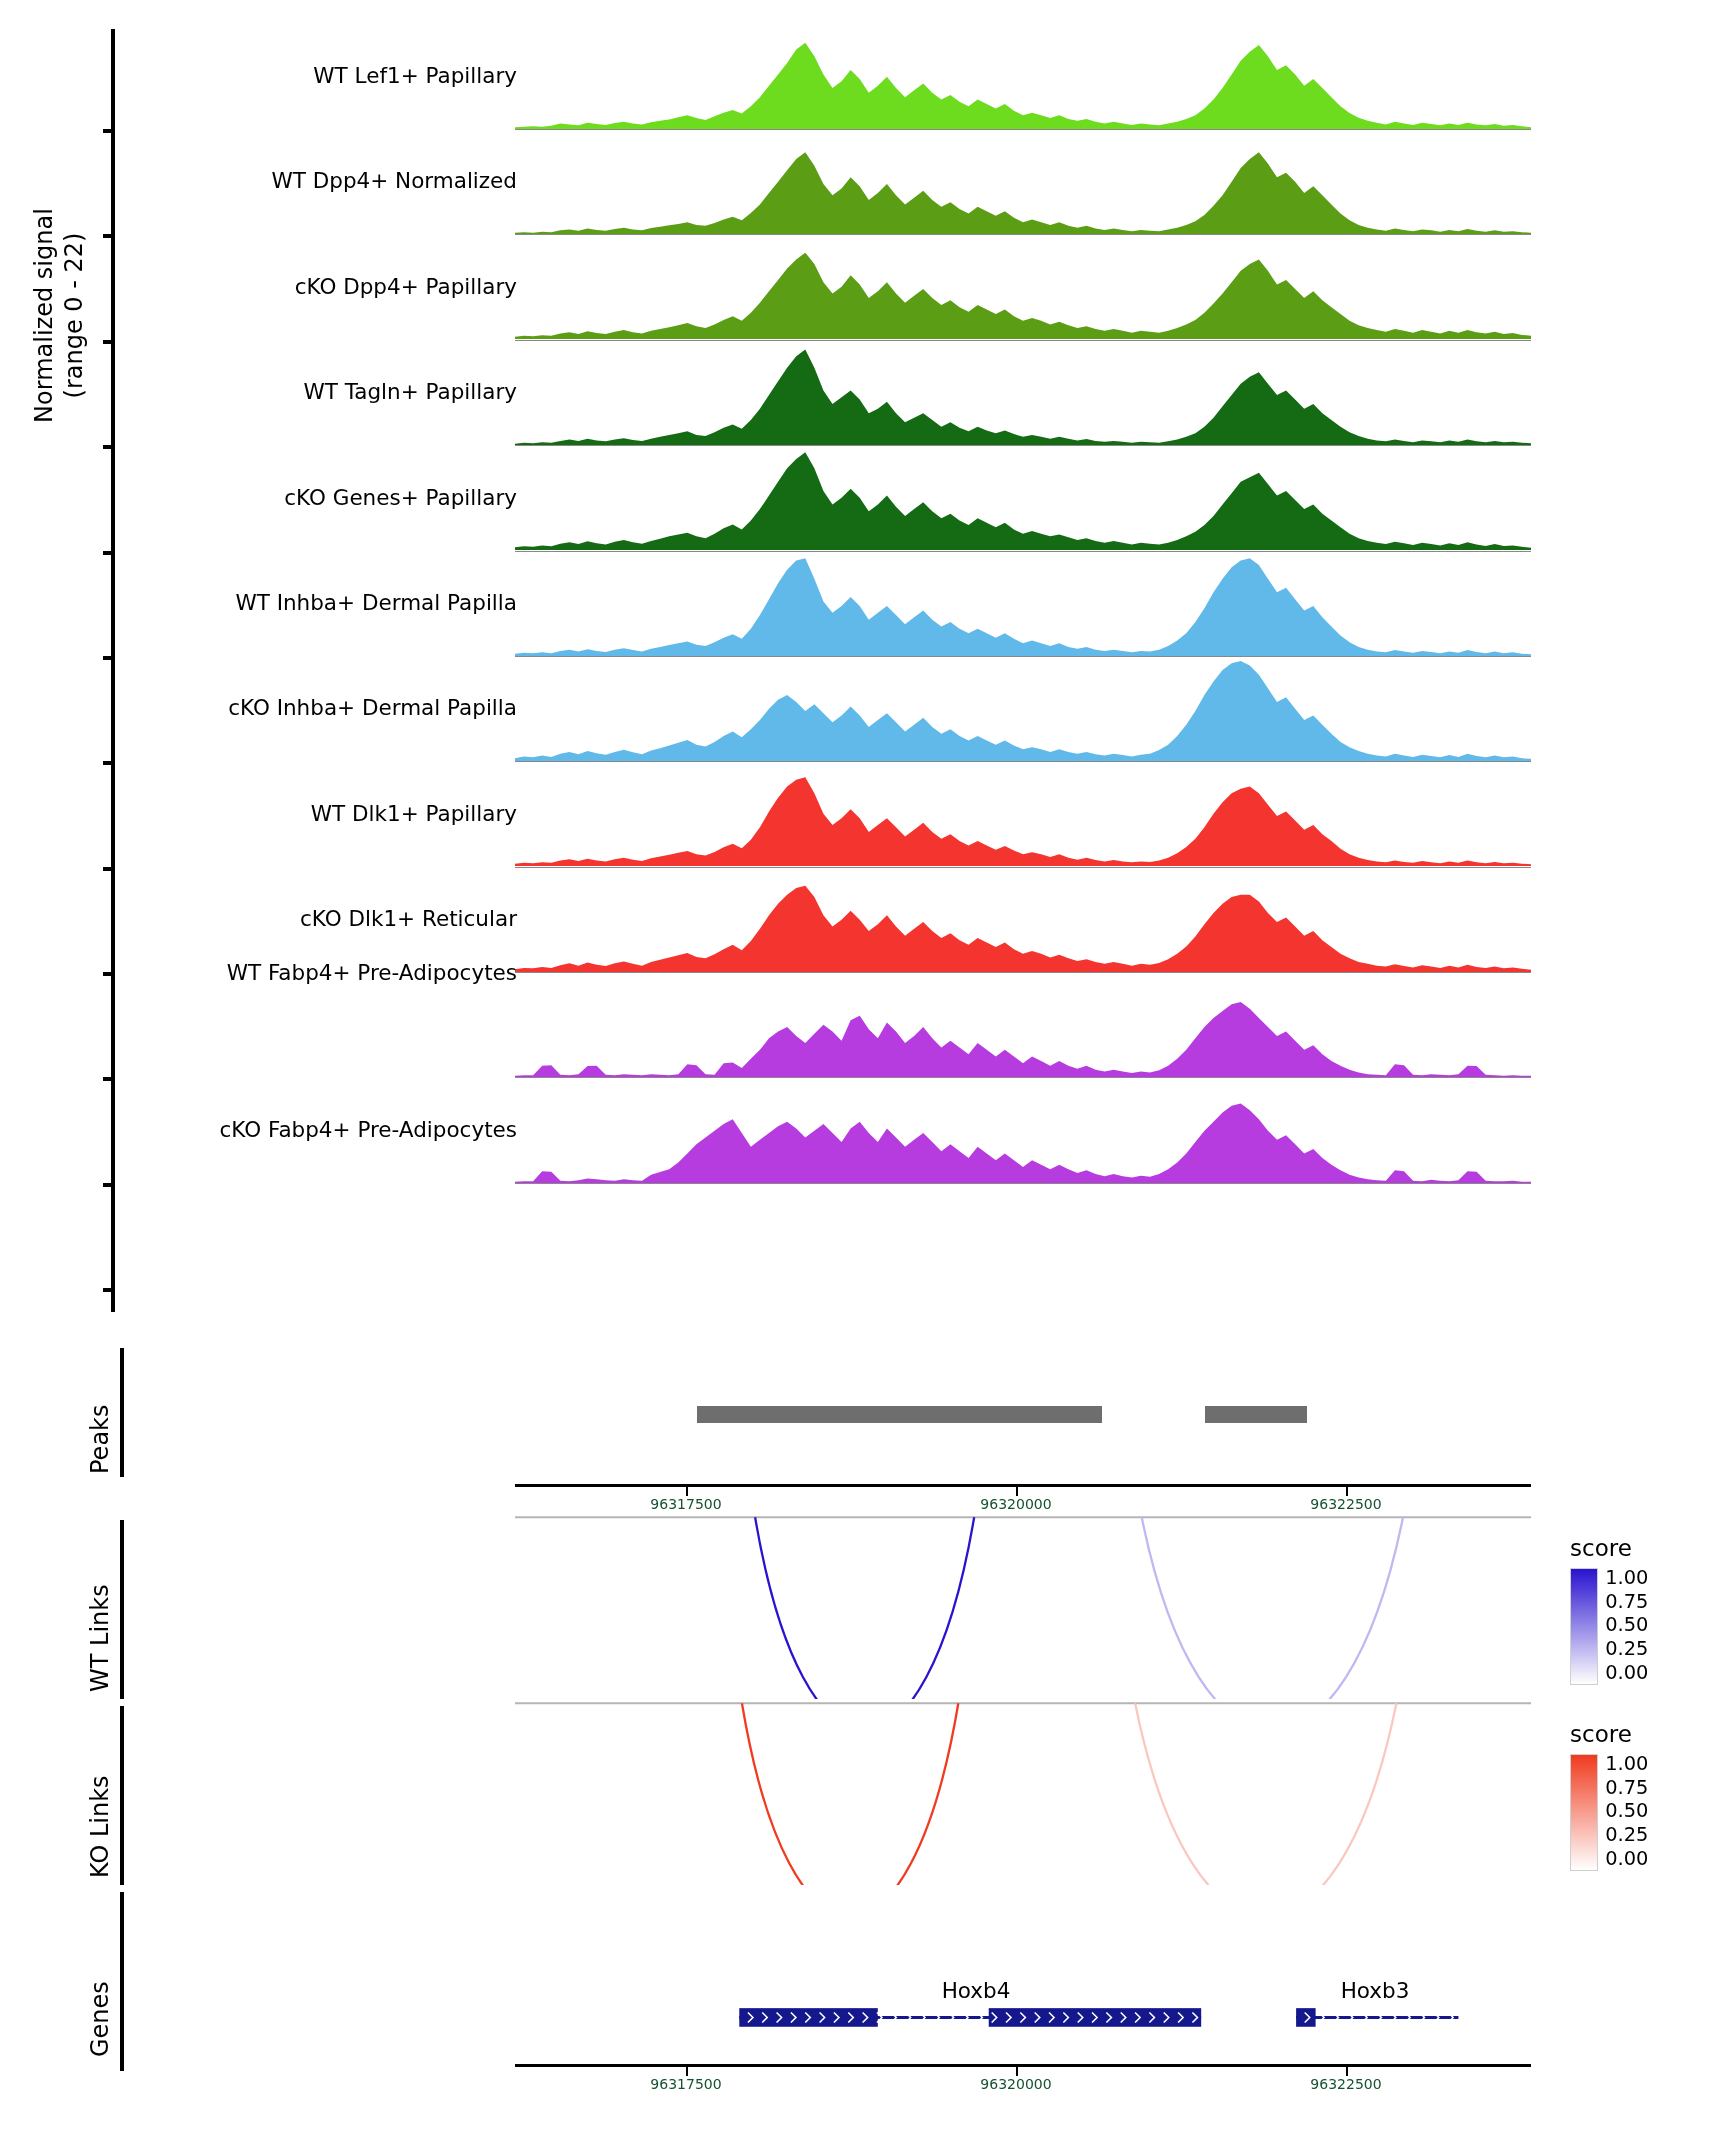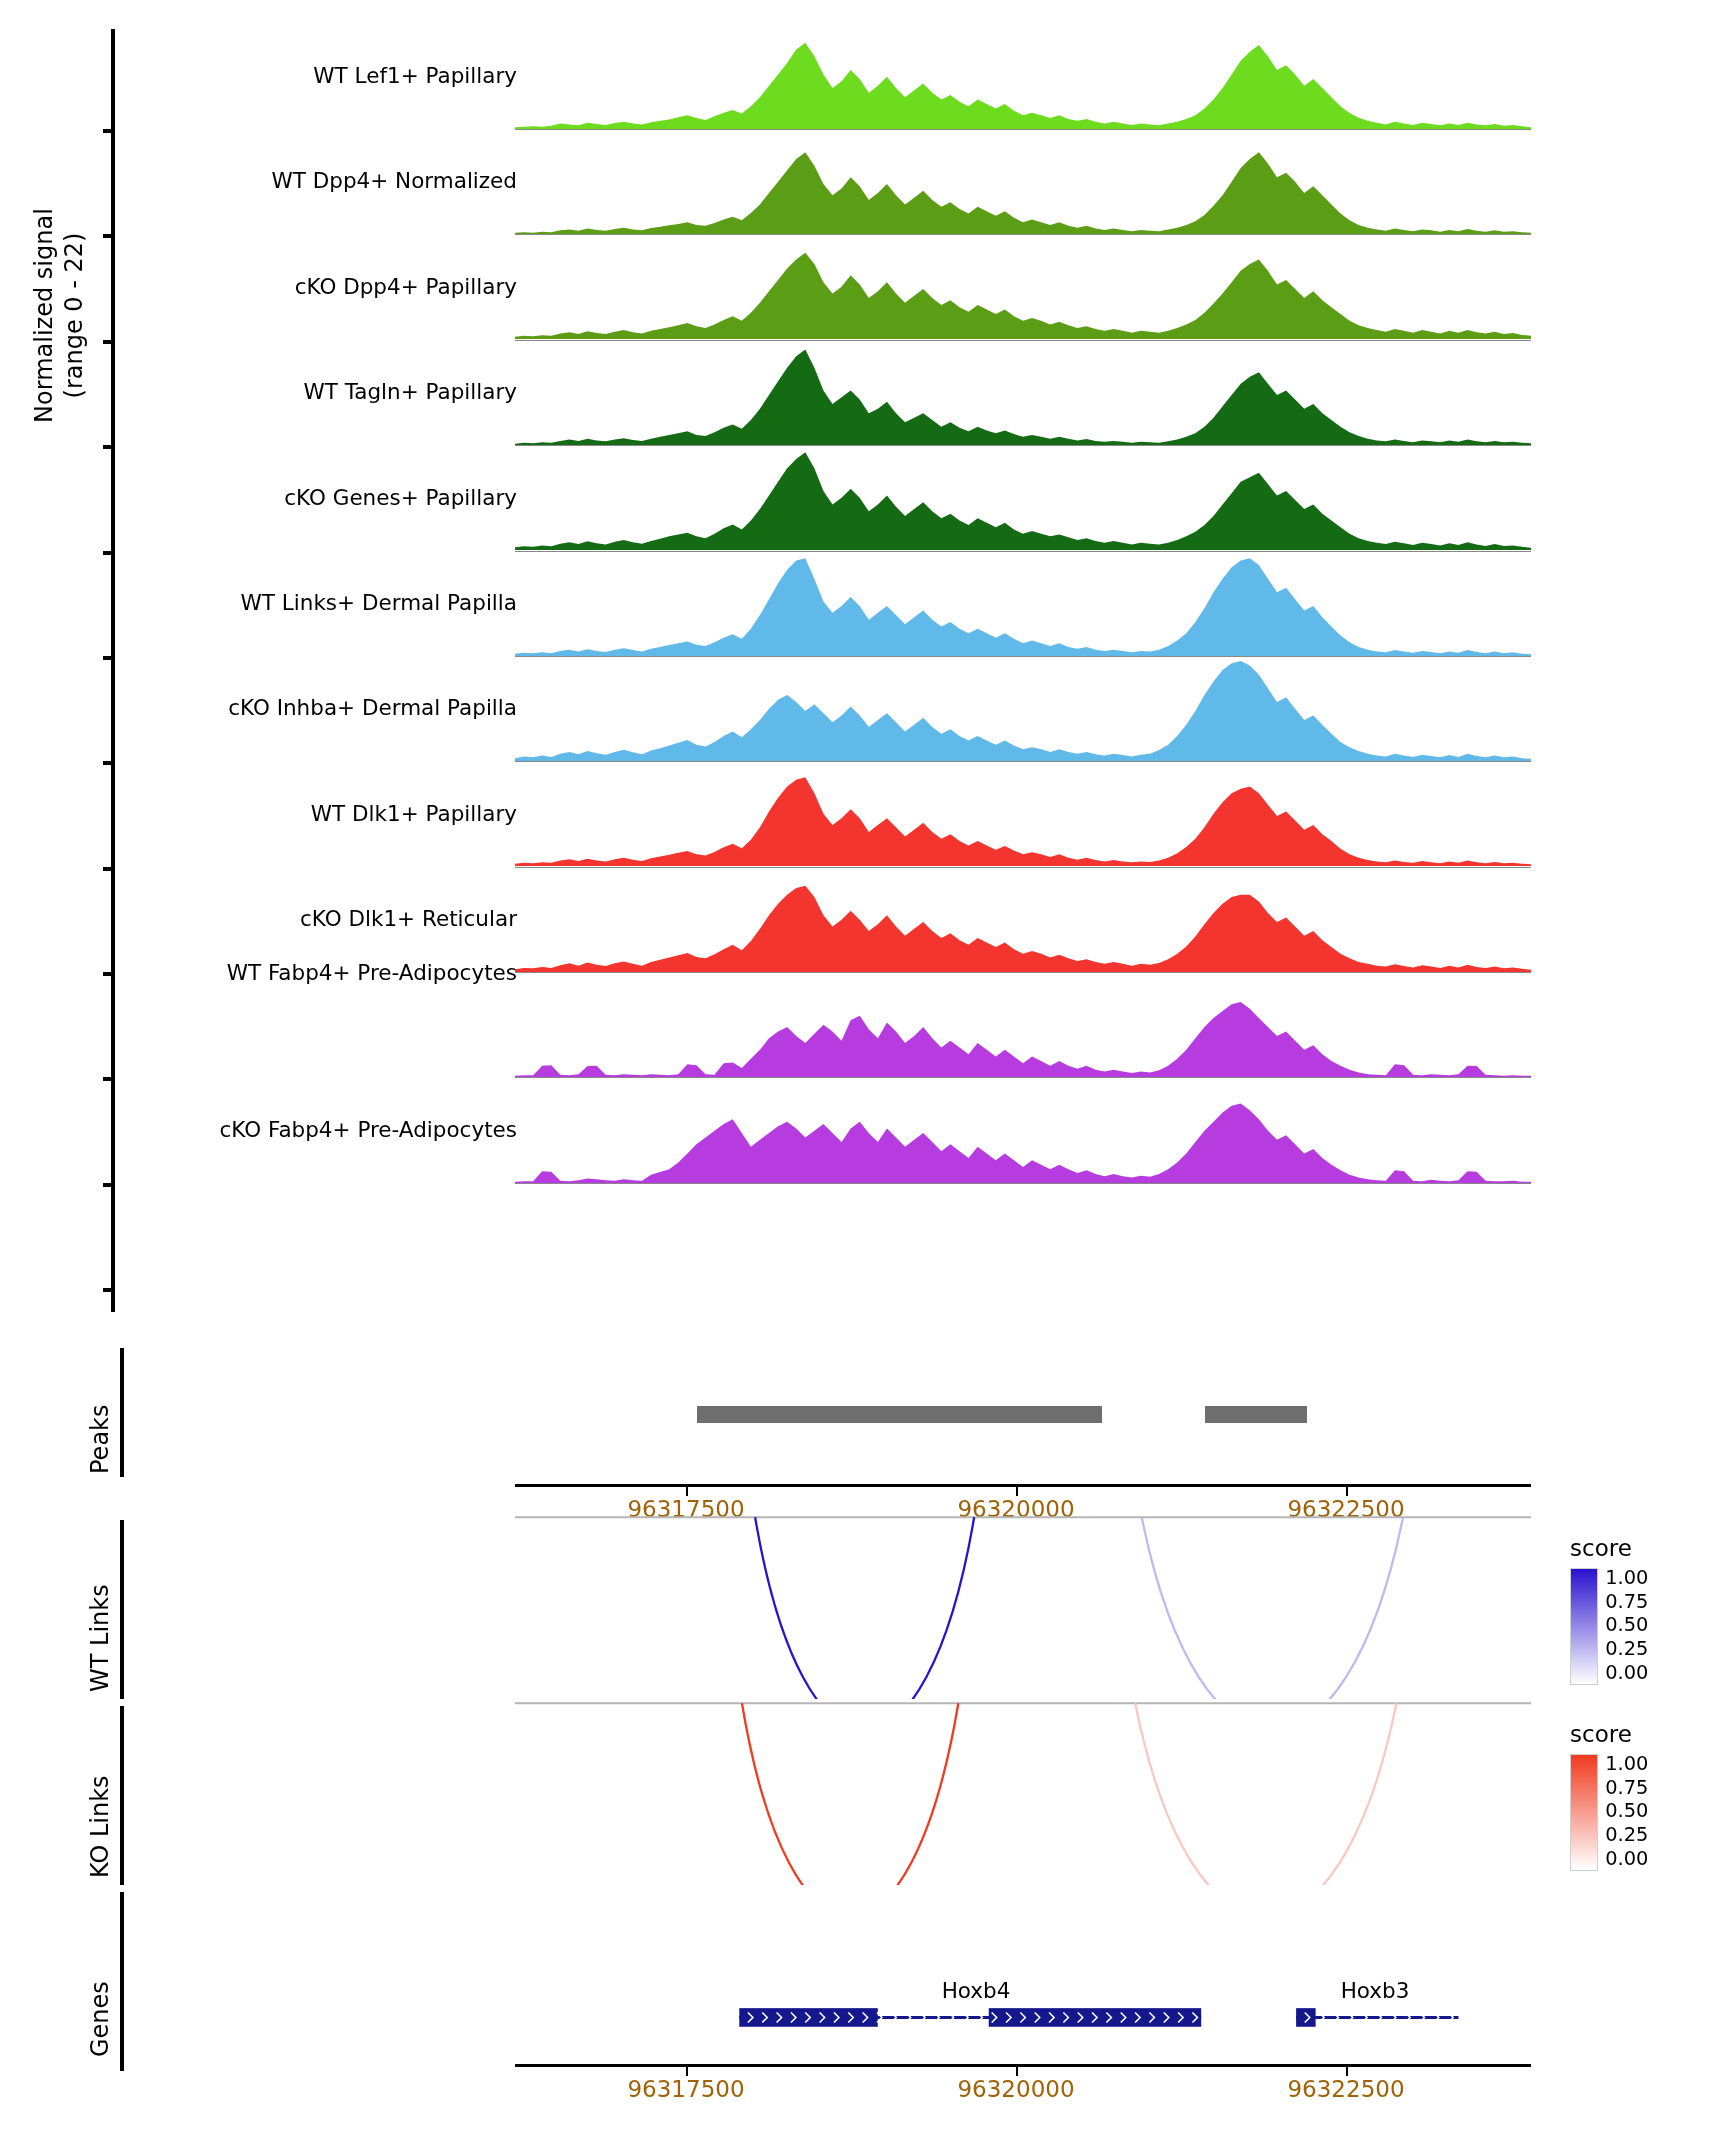--- a/index.html
+++ b/index.html
@@ -80,23 +80,23 @@
     transform-origin: left top;
     white-space: nowrap;
   }
   .peaks-spine { position: absolute; left: 120px; top: 7.2px; width: 3.6px; height: 129px; background: #000; }
   .peak-bar { position: absolute; height: 17px; background: #6e6e6e; }
 
   .axis-line { position: absolute; height: 2.9px; background: #000; }
   .axis-tick { position: absolute; width: 2.2px; height: 8.6px; background: #000; }
   .axis-tick-label {
     position: absolute;
-    font-size: 23px;
+    font-size: 14px;
     text-align: center;
-    color: #a16207;
+    color: #14532d;
     transform: translateX(-50%);
     white-space: nowrap;
   }
 
   
   .links-block { position: absolute; left: 0; width: 1721px; }
   .links-spine { position: absolute; left: 120px; width: 3.6px; background: #000; }
   .links-plot { position: absolute; left: 515px; width: 1016px; }
   .links-plot svg { display: block; width: 100%; height: 100%; }
 
@@ -178,21 +178,21 @@
         </svg>
       </div>
       <div class="track-baseline" style="top: 445px;"></div>
       <div class="track-label" style="top: 485px;">cKO Genes+ Papillary</div>
       <div class="track-plot" style="top: 450px; height: 100px;">
         <svg viewBox="0 0 1417 140" preserveAspectRatio="none">
           <path d="M 0,140 L 0.00,140 L 0.00,136.18 L 12.65,134.91 L 12.65,134.91 L 25.30,135.55 L 25.30,135.55 L 37.96,133.64 L 37.96,133.64 L 50.61,134.91 L 50.61,134.91 L 63.26,131.09 L 63.26,131.09 L 75.91,129.18 L 75.91,129.18 L 88.56,131.73 L 88.56,131.73 L 101.21,127.91 L 101.21,127.91 L 113.87,130.45 L 113.87,130.45 L 126.52,132.36 L 126.52,132.36 L 139.17,128.55 L 139.17,128.55 L 151.82,126.00 L 151.82,126.00 L 164.47,129.18 L 164.47,129.18 L 177.13,131.09 L 177.13,131.09 L 189.78,127.27 L 189.78,127.27 L 202.43,124.09 L 202.43,124.09 L 215.08,120.91 L 215.08,120.91 L 227.73,118.36 L 227.73,118.36 L 240.38,115.82 L 240.38,115.82 L 253.04,120.91 L 253.04,120.91 L 265.69,123.45 L 265.69,123.45 L 278.34,117.09 L 278.34,117.09 L 290.99,109.45 L 290.99,109.45 L 303.64,104.36 L 303.64,104.36 L 316.29,111.36 L 316.29,111.36 L 328.95,98.64 L 328.95,98.64 L 341.60,82.73 L 341.60,82.73 L 354.25,63.64 L 354.25,63.64 L 366.90,44.55 L 366.90,44.55 L 379.55,25.45 L 379.55,25.45 L 392.21,12.73 L 392.21,12.73 L 404.86,3.18 L 404.86,3.18 L 417.51,25.45 L 417.51,25.45 L 430.16,57.27 L 430.16,57.27 L 442.81,76.36 L 442.81,76.36 L 455.46,66.82 L 455.46,66.82 L 468.12,54.09 L 468.12,54.09 L 480.77,66.82 L 480.77,66.82 L 493.42,85.91 L 493.42,85.91 L 506.07,76.36 L 506.07,76.36 L 518.72,63.64 L 518.72,63.64 L 531.38,79.55 L 531.38,79.55 L 544.03,92.27 L 544.03,92.27 L 556.68,82.73 L 556.68,82.73 L 569.33,73.18 L 569.33,73.18 L 581.98,85.91 L 581.98,85.91 L 594.63,95.45 L 594.63,95.45 L 607.29,89.09 L 607.29,89.09 L 619.94,98.64 L 619.94,98.64 L 632.59,105.00 L 632.59,105.00 L 645.24,95.45 L 645.24,95.45 L 657.89,101.82 L 657.89,101.82 L 670.54,108.18 L 670.54,108.18 L 683.20,101.82 L 683.20,101.82 L 695.85,111.36 L 695.85,111.36 L 708.50,117.09 L 708.50,117.09 L 721.15,113.27 L 721.15,113.27 L 733.80,117.09 L 733.80,117.09 L 746.46,120.91 L 746.46,120.91 L 759.11,118.36 L 759.11,118.36 L 771.76,122.18 L 771.76,122.18 L 784.41,126.00 L 784.41,126.00 L 797.06,123.45 L 797.06,123.45 L 809.71,127.27 L 809.71,127.27 L 822.37,129.82 L 822.37,129.82 L 835.02,127.27 L 835.02,127.27 L 847.67,129.82 L 847.67,129.82 L 860.32,132.36 L 860.32,132.36 L 872.97,129.82 L 872.97,129.82 L 885.63,131.09 L 885.63,131.09 L 898.28,132.36 L 898.28,132.36 L 910.93,129.82 L 910.93,129.82 L 923.58,126.00 L 923.58,126.00 L 936.23,120.91 L 936.23,120.91 L 948.88,114.55 L 948.88,114.55 L 961.54,105.00 L 961.54,105.00 L 974.19,92.27 L 974.19,92.27 L 986.84,76.36 L 986.84,76.36 L 999.49,60.45 L 999.49,60.45 L 1012.14,44.55 L 1012.14,44.55 L 1024.79,38.18 L 1024.79,38.18 L 1037.45,31.82 L 1037.45,31.82 L 1050.10,47.73 L 1050.10,47.73 L 1062.75,63.64 L 1062.75,63.64 L 1075.40,57.27 L 1075.40,57.27 L 1088.05,70.00 L 1088.05,70.00 L 1100.71,82.73 L 1100.71,82.73 L 1113.36,76.36 L 1113.36,76.36 L 1126.01,89.09 L 1126.01,89.09 L 1138.66,98.64 L 1138.66,98.64 L 1151.31,108.18 L 1151.31,108.18 L 1163.96,117.09 L 1163.96,117.09 L 1176.62,123.45 L 1176.62,123.45 L 1189.27,127.27 L 1189.27,127.27 L 1201.92,129.82 L 1201.92,129.82 L 1214.57,131.73 L 1214.57,131.73 L 1227.22,128.55 L 1227.22,128.55 L 1239.88,130.45 L 1239.88,130.45 L 1252.53,133.00 L 1252.53,133.00 L 1265.18,129.82 L 1265.18,129.82 L 1277.83,131.73 L 1277.83,131.73 L 1290.48,133.64 L 1290.48,133.64 L 1303.13,130.45 L 1303.13,130.45 L 1315.79,133.00 L 1315.79,133.00 L 1328.44,129.18 L 1328.44,129.18 L 1341.09,132.36 L 1341.09,132.36 L 1353.74,134.27 L 1353.74,134.27 L 1366.39,131.73 L 1366.39,131.73 L 1379.04,134.27 L 1379.04,134.27 L 1391.70,133.64 L 1391.70,133.64 L 1404.35,135.55 L 1404.35,135.55 L 1417.00,136.82 L 1417.00,136.82 L 1417,140 Z" fill="#146b14"></path>
         </svg>
       </div>
       <div class="track-baseline" style="top: 551px;"></div>
-      <div class="track-label" style="top: 590px;">WT Links+ Dermal Papilla</div>
+      <div class="track-label" style="top: 590px;">WT Inhba+ Dermal Papilla</div>
       <div class="track-plot" style="top: 556px; height: 100px;">
         <svg viewBox="0 0 1417 140" preserveAspectRatio="none">
           <path d="M 0,140 L 0.00,140 L 0.00,136.82 L 12.65,135.55 L 12.65,135.55 L 25.30,136.18 L 25.30,136.18 L 37.96,134.91 L 37.96,134.91 L 50.61,136.18 L 50.61,136.18 L 63.26,133.00 L 63.26,133.00 L 75.91,131.09 L 75.91,131.09 L 88.56,133.64 L 88.56,133.64 L 101.21,130.45 L 101.21,130.45 L 113.87,133.00 L 113.87,133.00 L 126.52,134.27 L 126.52,134.27 L 139.17,131.09 L 139.17,131.09 L 151.82,129.18 L 151.82,129.18 L 164.47,131.73 L 164.47,131.73 L 177.13,133.64 L 177.13,133.64 L 189.78,129.82 L 189.78,129.82 L 202.43,127.27 L 202.43,127.27 L 215.08,124.73 L 215.08,124.73 L 227.73,122.18 L 227.73,122.18 L 240.38,119.64 L 240.38,119.64 L 253.04,124.09 L 253.04,124.09 L 265.69,126.00 L 265.69,126.00 L 278.34,120.91 L 278.34,120.91 L 290.99,114.55 L 290.99,114.55 L 303.64,109.45 L 303.64,109.45 L 316.29,115.82 L 316.29,115.82 L 328.95,101.82 L 328.95,101.82 L 341.60,82.73 L 341.60,82.73 L 354.25,60.45 L 354.25,60.45 L 366.90,38.18 L 366.90,38.18 L 379.55,19.09 L 379.55,19.09 L 392.21,6.36 L 392.21,6.36 L 404.86,3.18 L 404.86,3.18 L 417.51,31.82 L 417.51,31.82 L 430.16,63.64 L 430.16,63.64 L 442.81,79.55 L 442.81,79.55 L 455.46,70.00 L 455.46,70.00 L 468.12,57.27 L 468.12,57.27 L 480.77,70.00 L 480.77,70.00 L 493.42,89.09 L 493.42,89.09 L 506.07,79.55 L 506.07,79.55 L 518.72,70.00 L 518.72,70.00 L 531.38,82.73 L 531.38,82.73 L 544.03,95.45 L 544.03,95.45 L 556.68,85.91 L 556.68,85.91 L 569.33,76.36 L 569.33,76.36 L 581.98,89.09 L 581.98,89.09 L 594.63,98.64 L 594.63,98.64 L 607.29,92.27 L 607.29,92.27 L 619.94,101.82 L 619.94,101.82 L 632.59,108.18 L 632.59,108.18 L 645.24,101.82 L 645.24,101.82 L 657.89,108.18 L 657.89,108.18 L 670.54,114.55 L 670.54,114.55 L 683.20,108.18 L 683.20,108.18 L 695.85,115.82 L 695.85,115.82 L 708.50,122.18 L 708.50,122.18 L 721.15,118.36 L 721.15,118.36 L 733.80,122.18 L 733.80,122.18 L 746.46,126.00 L 746.46,126.00 L 759.11,122.18 L 759.11,122.18 L 771.76,127.27 L 771.76,127.27 L 784.41,129.82 L 784.41,129.82 L 797.06,127.27 L 797.06,127.27 L 809.71,131.09 L 809.71,131.09 L 822.37,133.00 L 822.37,133.00 L 835.02,131.09 L 835.02,131.09 L 847.67,133.00 L 847.67,133.00 L 860.32,134.91 L 860.32,134.91 L 872.97,133.00 L 872.97,133.00 L 885.63,133.64 L 885.63,133.64 L 898.28,131.09 L 898.28,131.09 L 910.93,126.00 L 910.93,126.00 L 923.58,118.36 L 923.58,118.36 L 936.23,108.18 L 936.23,108.18 L 948.88,92.27 L 948.88,92.27 L 961.54,73.18 L 961.54,73.18 L 974.19,50.91 L 974.19,50.91 L 986.84,31.82 L 986.84,31.82 L 999.49,15.91 L 999.49,15.91 L 1012.14,6.36 L 1012.14,6.36 L 1024.79,3.18 L 1024.79,3.18 L 1037.45,12.73 L 1037.45,12.73 L 1050.10,31.82 L 1050.10,31.82 L 1062.75,50.91 L 1062.75,50.91 L 1075.40,44.55 L 1075.40,44.55 L 1088.05,60.45 L 1088.05,60.45 L 1100.71,76.36 L 1100.71,76.36 L 1113.36,70.00 L 1113.36,70.00 L 1126.01,85.91 L 1126.01,85.91 L 1138.66,98.64 L 1138.66,98.64 L 1151.31,111.36 L 1151.31,111.36 L 1163.96,120.91 L 1163.96,120.91 L 1176.62,127.27 L 1176.62,127.27 L 1189.27,131.09 L 1189.27,131.09 L 1201.92,133.64 L 1201.92,133.64 L 1214.57,134.91 L 1214.57,134.91 L 1227.22,131.73 L 1227.22,131.73 L 1239.88,133.64 L 1239.88,133.64 L 1252.53,135.55 L 1252.53,135.55 L 1265.18,133.00 L 1265.18,133.00 L 1277.83,134.27 L 1277.83,134.27 L 1290.48,136.18 L 1290.48,136.18 L 1303.13,133.64 L 1303.13,133.64 L 1315.79,135.55 L 1315.79,135.55 L 1328.44,131.73 L 1328.44,131.73 L 1341.09,134.27 L 1341.09,134.27 L 1353.74,136.18 L 1353.74,136.18 L 1366.39,133.64 L 1366.39,133.64 L 1379.04,136.18 L 1379.04,136.18 L 1391.70,134.91 L 1391.70,134.91 L 1404.35,136.82 L 1404.35,136.82 L 1417.00,137.45 L 1417.00,137.45 L 1417,140 Z" fill="#61b9ea"></path>
         </svg>
       </div>
       <div class="track-baseline" style="top: 656px;"></div>
       <div class="track-label" style="top: 695px;">cKO Inhba+ Dermal Papilla</div>
       <div class="track-plot" style="top: 661px; height: 100px;">
         <svg viewBox="0 0 1417 140" preserveAspectRatio="none">
           <path d="M 0,140 L 0.00,140 L 0.00,136.18 L 12.65,133.64 L 12.65,133.64 L 25.30,134.91 L 25.30,134.91 L 37.96,132.36 L 37.96,132.36 L 50.61,134.27 L 50.61,134.27 L 63.26,129.82 L 63.26,129.82 L 75.91,127.27 L 75.91,127.27 L 88.56,130.45 L 88.56,130.45 L 101.21,126.00 L 101.21,126.00 L 113.87,129.18 L 113.87,129.18 L 126.52,131.09 L 126.52,131.09 L 139.17,127.27 L 139.17,127.27 L 151.82,124.09 L 151.82,124.09 L 164.47,127.91 L 164.47,127.91 L 177.13,130.45 L 177.13,130.45 L 189.78,125.36 L 189.78,125.36 L 202.43,122.18 L 202.43,122.18 L 215.08,118.36 L 215.08,118.36 L 227.73,114.55 L 227.73,114.55 L 240.38,110.73 L 240.38,110.73 L 253.04,117.09 L 253.04,117.09 L 265.69,119.64 L 265.69,119.64 L 278.34,113.27 L 278.34,113.27 L 290.99,105.00 L 290.99,105.00 L 303.64,98.64 L 303.64,98.64 L 316.29,106.91 L 316.29,106.91 L 328.95,95.45 L 328.95,95.45 L 341.60,82.73 L 341.60,82.73 L 354.25,66.82 L 354.25,66.82 L 366.90,54.09 L 366.90,54.09 L 379.55,47.73 L 379.55,47.73 L 392.21,57.27 L 392.21,57.27 L 404.86,70.00 L 404.86,70.00 L 417.51,60.45 L 417.51,60.45 L 430.16,73.18 L 430.16,73.18 L 442.81,85.91 L 442.81,85.91 L 455.46,76.36 L 455.46,76.36 L 468.12,63.64 L 468.12,63.64 L 480.77,76.36 L 480.77,76.36 L 493.42,92.27 L 493.42,92.27 L 506.07,82.73 L 506.07,82.73 L 518.72,73.18 L 518.72,73.18 L 531.38,85.91 L 531.38,85.91 L 544.03,98.64 L 544.03,98.64 L 556.68,89.09 L 556.68,89.09 L 569.33,79.55 L 569.33,79.55 L 581.98,92.27 L 581.98,92.27 L 594.63,101.82 L 594.63,101.82 L 607.29,95.45 L 607.29,95.45 L 619.94,105.00 L 619.94,105.00 L 632.59,111.36 L 632.59,111.36 L 645.24,105.00 L 645.24,105.00 L 657.89,111.36 L 657.89,111.36 L 670.54,117.09 L 670.54,117.09 L 683.20,111.36 L 683.20,111.36 L 695.85,118.36 L 695.85,118.36 L 708.50,123.45 L 708.50,123.45 L 721.15,120.91 L 721.15,120.91 L 733.80,123.45 L 733.80,123.45 L 746.46,127.27 L 746.46,127.27 L 759.11,123.45 L 759.11,123.45 L 771.76,127.27 L 771.76,127.27 L 784.41,129.82 L 784.41,129.82 L 797.06,127.27 L 797.06,127.27 L 809.71,130.45 L 809.71,130.45 L 822.37,132.36 L 822.37,132.36 L 835.02,129.82 L 835.02,129.82 L 847.67,131.73 L 847.67,131.73 L 860.32,133.64 L 860.32,133.64 L 872.97,131.09 L 872.97,131.09 L 885.63,129.82 L 885.63,129.82 L 898.28,124.73 L 898.28,124.73 L 910.93,117.09 L 910.93,117.09 L 923.58,105.00 L 923.58,105.00 L 936.23,89.09 L 936.23,89.09 L 948.88,70.00 L 948.88,70.00 L 961.54,47.73 L 961.54,47.73 L 974.19,28.64 L 974.19,28.64 L 986.84,12.73 L 986.84,12.73 L 999.49,3.18 L 999.49,3.18 L 1012.14,0.00 L 1012.14,0.00 L 1024.79,6.36 L 1024.79,6.36 L 1037.45,19.09 L 1037.45,19.09 L 1050.10,38.18 L 1050.10,38.18 L 1062.75,57.27 L 1062.75,57.27 L 1075.40,50.91 L 1075.40,50.91 L 1088.05,66.82 L 1088.05,66.82 L 1100.71,82.73 L 1100.71,82.73 L 1113.36,76.36 L 1113.36,76.36 L 1126.01,89.09 L 1126.01,89.09 L 1138.66,101.82 L 1138.66,101.82 L 1151.31,113.27 L 1151.31,113.27 L 1163.96,120.91 L 1163.96,120.91 L 1176.62,126.00 L 1176.62,126.00 L 1189.27,129.82 L 1189.27,129.82 L 1201.92,132.36 L 1201.92,132.36 L 1214.57,133.64 L 1214.57,133.64 L 1227.22,129.82 L 1227.22,129.82 L 1239.88,132.36 L 1239.88,132.36 L 1252.53,134.27 L 1252.53,134.27 L 1265.18,131.09 L 1265.18,131.09 L 1277.83,133.00 L 1277.83,133.00 L 1290.48,134.91 L 1290.48,134.91 L 1303.13,131.73 L 1303.13,131.73 L 1315.79,134.27 L 1315.79,134.27 L 1328.44,129.82 L 1328.44,129.82 L 1341.09,133.00 L 1341.09,133.00 L 1353.74,134.91 L 1353.74,134.91 L 1366.39,132.36 L 1366.39,132.36 L 1379.04,134.91 L 1379.04,134.91 L 1391.70,133.64 L 1391.70,133.64 L 1404.35,136.18 L 1404.35,136.18 L 1417.00,136.82 L 1417.00,136.82 L 1417,140 Z" fill="#61b9ea"></path>

